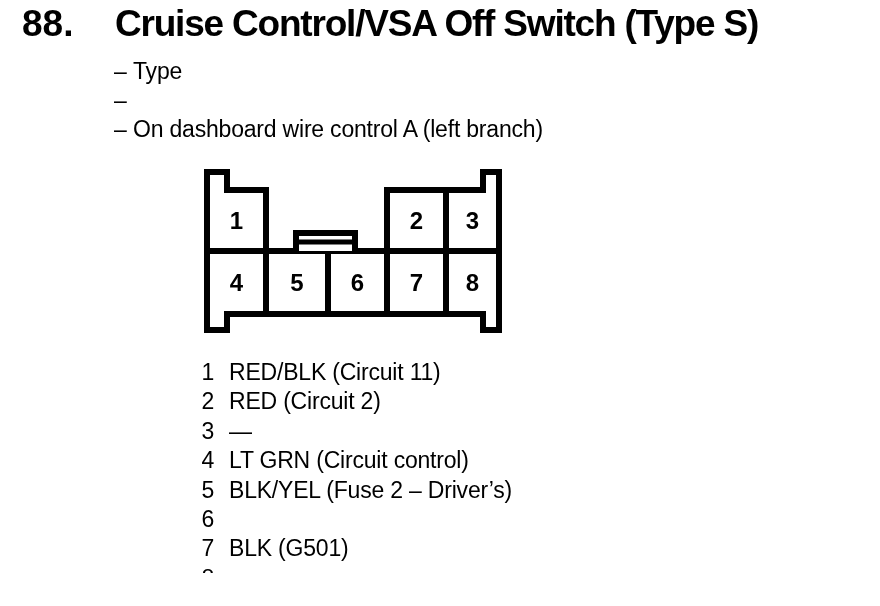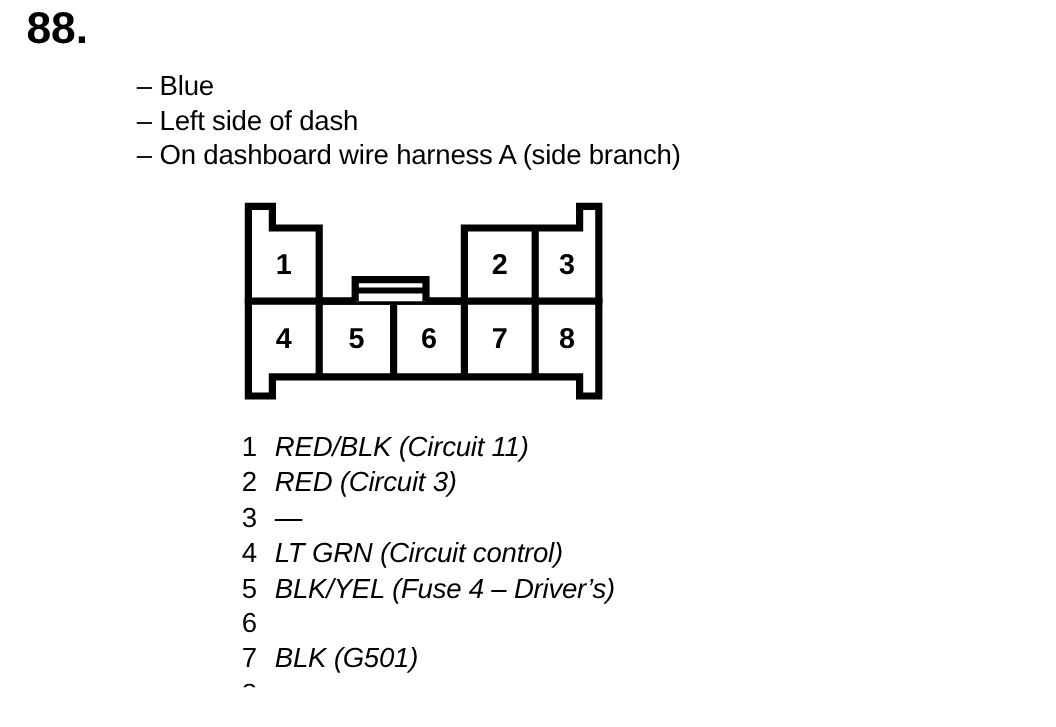--- a/index.html
+++ b/index.html
@@ -59,43 +59,43 @@
     position: absolute;
     left: 198px;
     top: 358px;
     font-size: 23px;
     line-height: 29.4px;
     letter-spacing: -0.2px;
     white-space: nowrap;
   }
   .pin-row { display: flex; }
   .pin-no { display: inline-block; width: 16px; text-align: right; }
-  .pin-label { margin-left: 15px; font-style: italic; }
+  .pin-label { margin-left: 15px; }
 </style>
 </head>
 <body>
 
 <div class="page">
 
   <div class="header">
     <span class="item-no">88.</span>
+    <span class="title">Cruise Control/VSA Off Switch (Type S)</span>
   </div>
 
   <div class="notes">
     <div class="note-line">
       <span class="note-dash">–</span>
-      <span>Blue</span>
+      <span>Type</span>
     </div>
     <div class="note-line">
       <span class="note-dash">–</span>
-      <span>Left side of dash</span>
     </div>
     <div class="note-line">
       <span class="note-dash">–</span>
-      <span>On dashboard wire harness A (side branch)</span>
+      <span>On dashboard wire control A (left branch)</span>
     </div>
   </div>
 
   <div class="connector">
     <svg viewBox="200 164 312 172">
 
       <path fill="#ffffff" stroke="#000000" stroke-width="6" d="M207,172 H227 V190 H266 V251 H387 V190 H483 V172 H499 V330 H483 V314 H227 V330 H207 Z"></path>
 
       <path fill="none" stroke="#000000" stroke-width="6" d="M204,251 H502 M446,190 V251 M266,251 V314 M328,251 V314 M387,251 V314 M446,251 V314"></path>
 
@@ -112,33 +112,33 @@
     <div class="cell-num" style="left:272.5px; top:118.5px;">8</div>
   </div>
 
   <div class="pin-list">
     <div class="pin-row">
       <span class="pin-no">1</span>
       <span class="pin-label">RED/BLK (Circuit 11)</span>
     </div>
     <div class="pin-row">
       <span class="pin-no">2</span>
-      <span class="pin-label">RED (Circuit 3)</span>
+      <span class="pin-label">RED (Circuit 2)</span>
     </div>
     <div class="pin-row">
       <span class="pin-no">3</span>
       <span class="pin-label">—</span>
     </div>
     <div class="pin-row">
       <span class="pin-no">4</span>
       <span class="pin-label">LT GRN (Circuit control)</span>
     </div>
     <div class="pin-row">
       <span class="pin-no">5</span>
-      <span class="pin-label">BLK/YEL (Fuse 4 – Driver’s)</span>
+      <span class="pin-label">BLK/YEL (Fuse 2 – Driver’s)</span>
     </div>
     <div class="pin-row">
       <span class="pin-no">6</span>
     </div>
     <div class="pin-row">
       <span class="pin-no">7</span>
       <span class="pin-label">BLK (G501)</span>
     </div>
     <div class="pin-row">
       <span class="pin-no">8</span>

